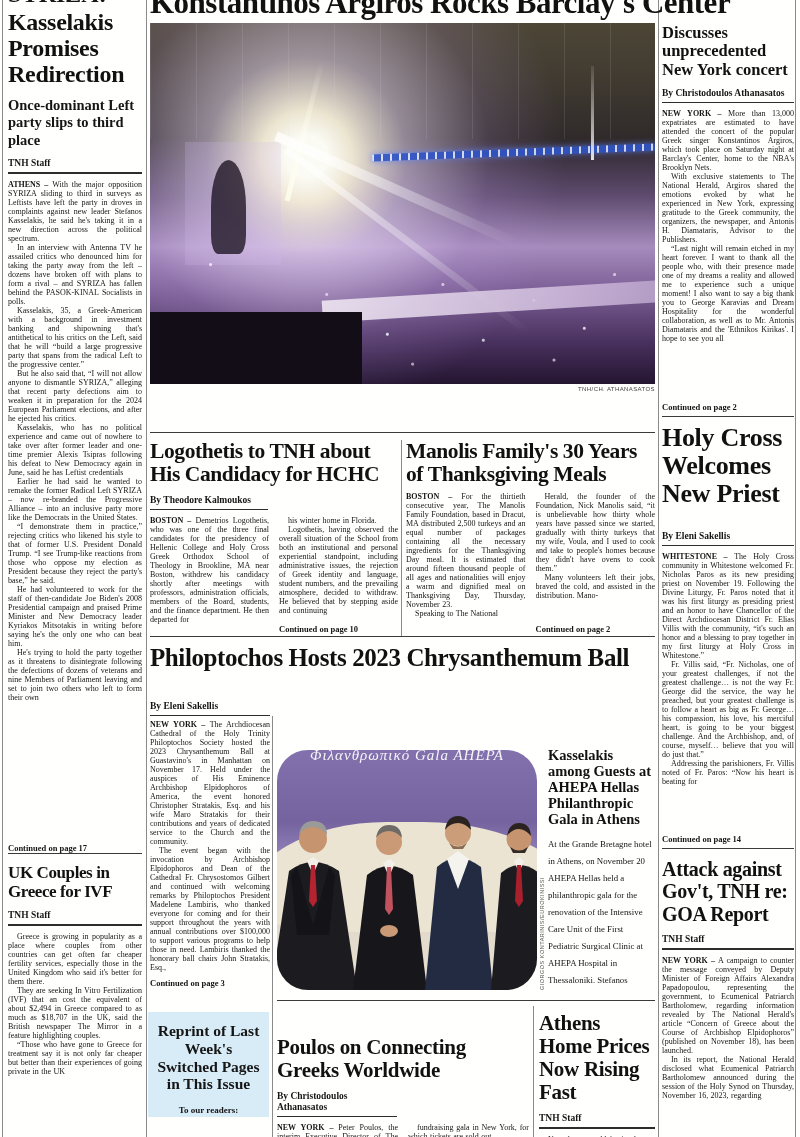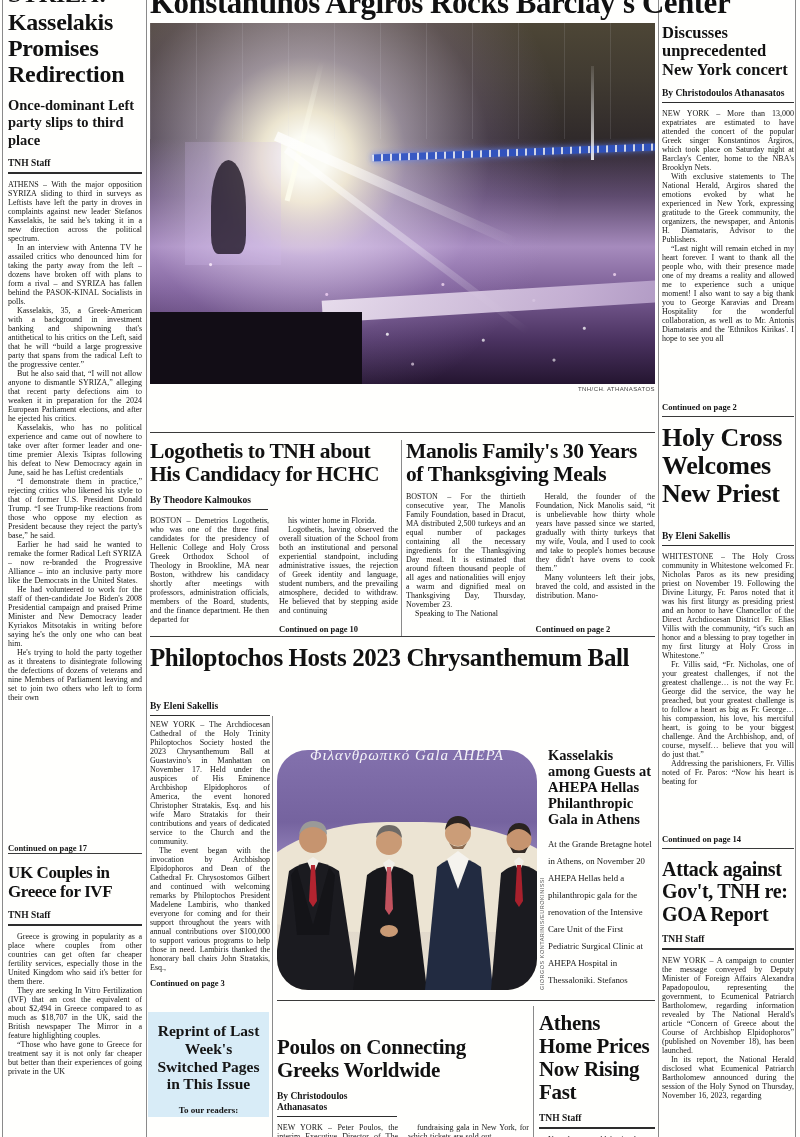--- a/index.html
+++ b/index.html
@@ -6,21 +6,21 @@
   #page{position:relative;width:800px;height:1137px;background:#fffffd;overflow:hidden;
         font-family:"Liberation Serif","DejaVu Serif",serif;color:#151515;}
   
   .vr{position:absolute;width:1px;background:#8a8a8a;}
   .hr{position:absolute;height:1px;background:#3a3a3a;}
   
   .sec{position:absolute;overflow:hidden;display:flex;flex-direction:column;}
   .body{flex:1 1 auto;overflow:hidden;}
   .body p{margin:0;text-align:justify;font-size:8px;line-height:9px;word-spacing:.4px;}
   .body p.ind{text-indent:9px;}
-  .body p b{font-weight:400;}
+  .body p b{font-weight:700;}
   h1,h2,h3{margin:0;font-weight:700;color:#111;}
   .hl-24{font-size:24px;line-height:1.08;letter-spacing:-.3px;}
   .hl-23{font-size:17px;line-height:1.1;letter-spacing:-.4px;}
   .hl-26{font-size:26px;line-height:1.08;letter-spacing:-.3px;}
   .hl-21{font-size:21px;line-height:1.1;letter-spacing:-.3px;}
   .hl-20{font-size:20px;line-height:1.12;letter-spacing:-.3px;}
   .hl-16{font-size:16.5px;line-height:1.12;}
   .hl-215{font-size:21.5px;line-height:1.08;letter-spacing:-.4px;}
   .deck{font-size:14.5px;line-height:1.2;font-weight:600;margin-top:9px;}
   .byline{font-weight:700;font-size:9.5px;line-height:11px;border-bottom:2px solid #2d2d2d;
@@ -153,22 +153,22 @@
   <div class="sec" id="syriza">
     <h2 class="hl-24">Kasselakis Promises Redirection</h2>
     <div class="deck">Once-dominant Left party slips to third place</div>
     <div class="byline">TNH Staff</div>
     <div class="body">
         <p><b>ATHENS – </b>With the major opposition SYRIZA sliding to third in surveys as Leftists have left the party in droves in complaints against new leader Stefanos Kasselakis, he said he's taking it in a new direction across the political spectrum.</p>
         <p class="ind">In an interview with Antenna TV he assailed critics who denounced him for taking the party away from the left – dozens have broken off with plans to form a rival – and SYRIZA has fallen behind the PASOK-KINAL Socialists in polls.</p>
         <p class="ind">Kasselakis, 35, a Greek-American with a background in investment banking and shipowning that's antithetical to his critics on the Left, said that he will “build a large progressive party that spans from the radical Left to the progressive center.”</p>
         <p class="ind">But he also said that, “I will not allow anyone to dismantle SYRIZA,” alleging that recent party defections aim to weaken it in preparation for the 2024 European Parliament elections, and after he ejected his critics.</p>
         <p class="ind">Kasselakis, who has no political experience and came out of nowhere to take over after former leader and one-time premier Alexis Tsipras following his defeat to New Democracy again in June, said he has Leftist credentials</p>
+        <p class="ind">Earlier he had said he wanted to remake the former Radical Left SYRIZA – now re-branded the Progressive Alliance – into an inclusive party more like the Democrats in the United States.</p>
         <p class="ind">“I demonstrate them in practice,” rejecting critics who likened his style to that of former U.S. President Donald Trump. “I see Trump-like reactions from those who oppose my election as President because they reject the party's base,” he said.</p>
-        <p class="ind">Earlier he had said he wanted to remake the former Radical Left SYRIZA – now re-branded the Progressive Alliance – into an inclusive party more like the Democrats in the United States.</p>
         <p class="ind">He had volunteered to work for the staff of then-candidate Joe Biden's 2008 Presidential campaign and praised Prime Minister and New Democracy leader Kyriakos Mitsotakis in writing before saying he's the only one who can beat him.</p>
         <p class="ind">He's trying to hold the party together as it threatens to disintegrate following the defections of dozens of veterans and nine Members of Parliament leaving and set to join two others who left to form their own</p>
       </div>
     <div class="cont">Continued on page 17</div>
   </div>
 
   <div class="sec" id="ivf">
     <h2 class="hl-23">UK Couples in Greece for IVF</h2>
     <div class="byline">TNH Staff</div>
     <div class="body">

